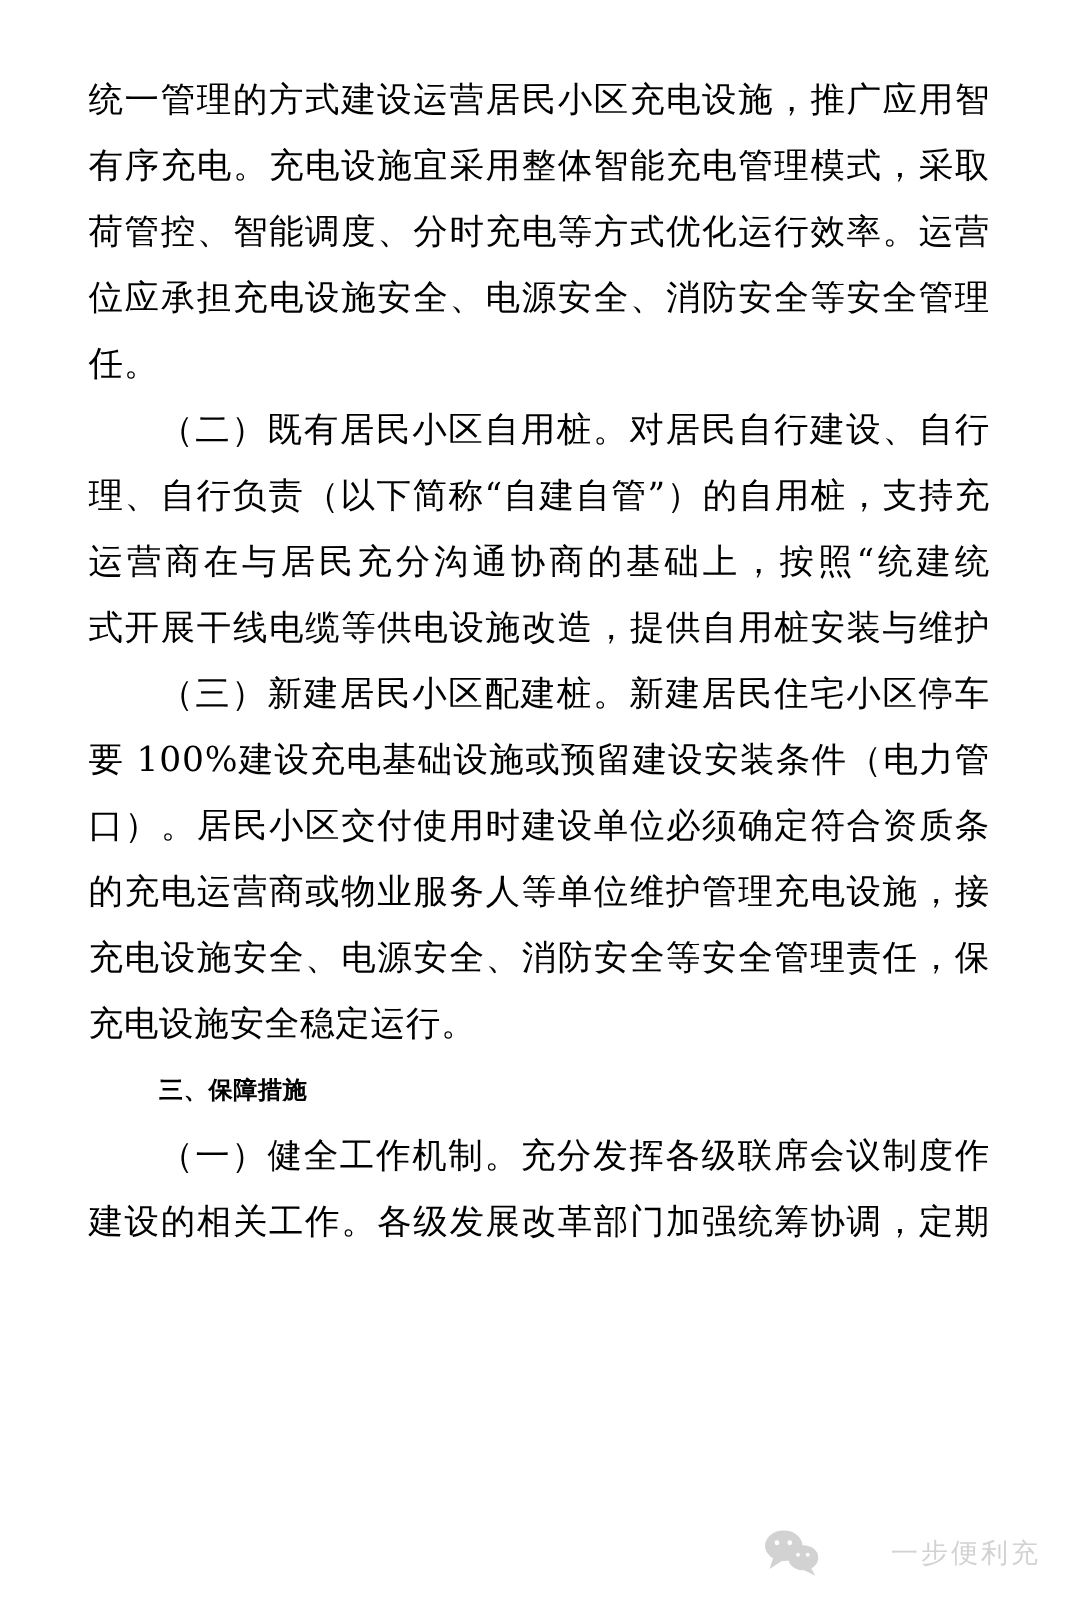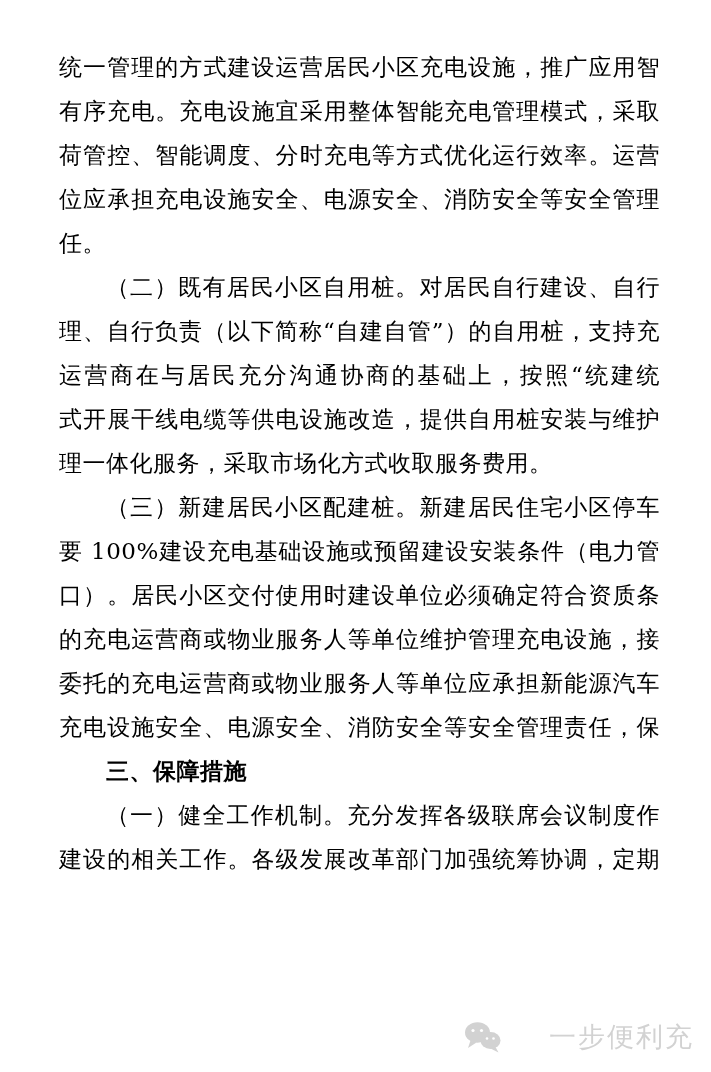--- a/index.html
+++ b/index.html
@@ -35,34 +35,34 @@
   .line.stretch {
     text-align: justify;
     text-align-last: justify;
   }
   .line.indent {
     text-indent: 47px;
   }
   .line.heading {
     font-family: "DejaVu Sans", "Liberation Sans", sans-serif;
     font-weight: bold;
-    font-size: 23px;
+    font-size: 16px;
   }
   .watermark {
     position: absolute;
     top: 1019px;
     right: 17px;
     display: flex;
     align-items: center;
     gap: 7px;
     user-select: none;
   }
   .watermark-label {
     font-family: Liberation Serif, serif;
-    font-size: 27px;
+    font-size: 18px;
     letter-spacing: 2px;
     margin-left: 40px;
   }
   .wechat-icon { display: block; }
 </style>
 </head>
 <body>
 
 <div class="page">
 
@@ -72,29 +72,28 @@
         <div class="line stretch">有序充电。充电设施宜采用整体智能充电管理模式，采取负</div>
         <div class="line stretch">荷管控、智能调度、分时充电等方式优化运行效率。运营单</div>
         <div class="line stretch">位应承担充电设施安全、电源安全、消防安全等安全管理责</div>
         <div class="line">任。</div>
       </div>
       <div class="para">
         <div class="line indent stretch">（二）既有居民小区自用桩。对居民自行建设、自行管</div>
         <div class="line stretch">理、自行负责（以下简称“自建自管”）的自用桩，支持充电</div>
         <div class="line stretch">运营商在与居民充分沟通协商的基础上，按照“统建统管”模</div>
         <div class="line stretch">式开展干线电缆等供电设施改造，提供自用桩安装与维护管</div>
-        <div class="line">理一体化服务，采取市场化方式收取服务费用。</div>
       </div>
       <div class="para">
         <div class="line indent stretch">（三）新建居民小区配建桩。新建居民住宅小区停车位</div>
         <div class="line stretch">要 100%建设充电基础设施或预留建设安装条件（电力管沟、</div>
         <div class="line stretch">口）。居民小区交付使用时建设单位必须确定符合资质条件</div>
         <div class="line stretch">的充电运营商或物业服务人等单位维护管理充电设施，接受</div>
-        <div class="line stretch">委托的充电运营商或物业服务人等单位应承担新能源汽车</div>
         <div class="line stretch">充电设施安全、电源安全、消防安全等安全管理责任，保证</div>
+        <div class="line">充电设施安全稳定运行。</div>
       </div>
       <div class="para">
         <div class="line heading indent">三、保障措施</div>
       </div>
       <div class="para">
         <div class="line indent stretch">（一）健全工作机制。充分发挥各级联席会议制度作用，</div>
         <div class="line stretch">建设的相关工作。各级发展改革部门加强统筹协调，定期召</div>
       </div>
     </div>
 

